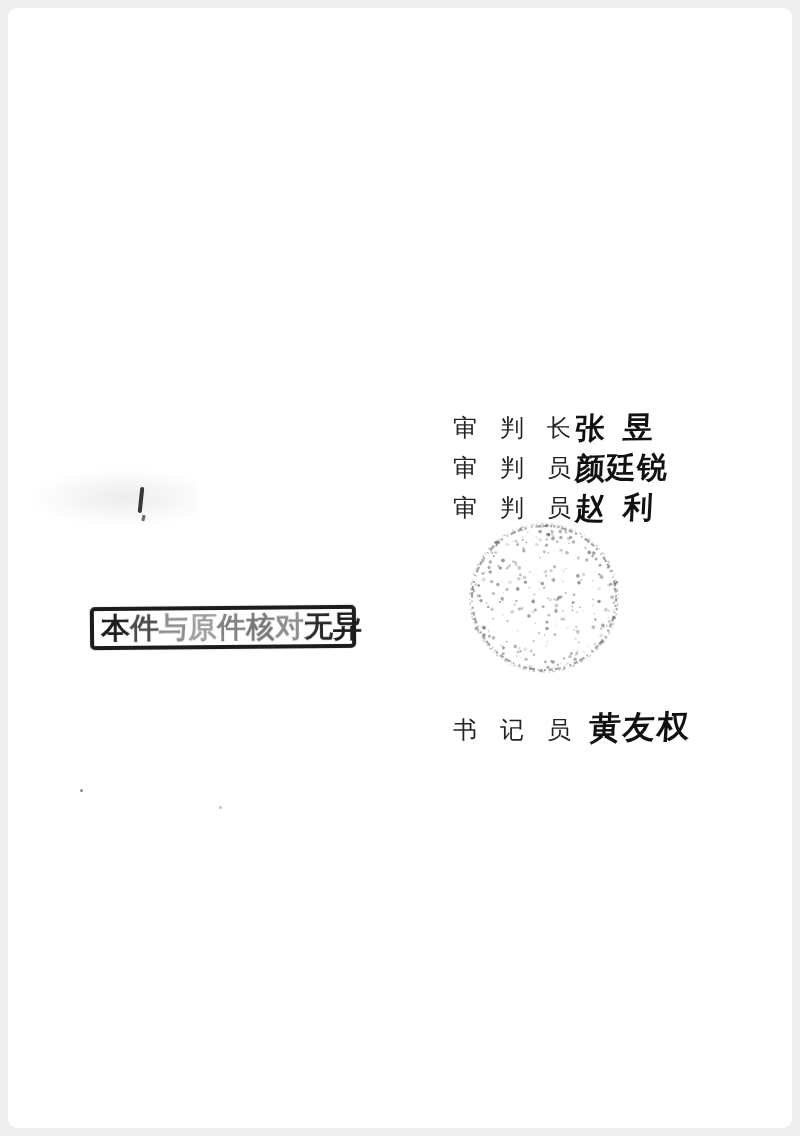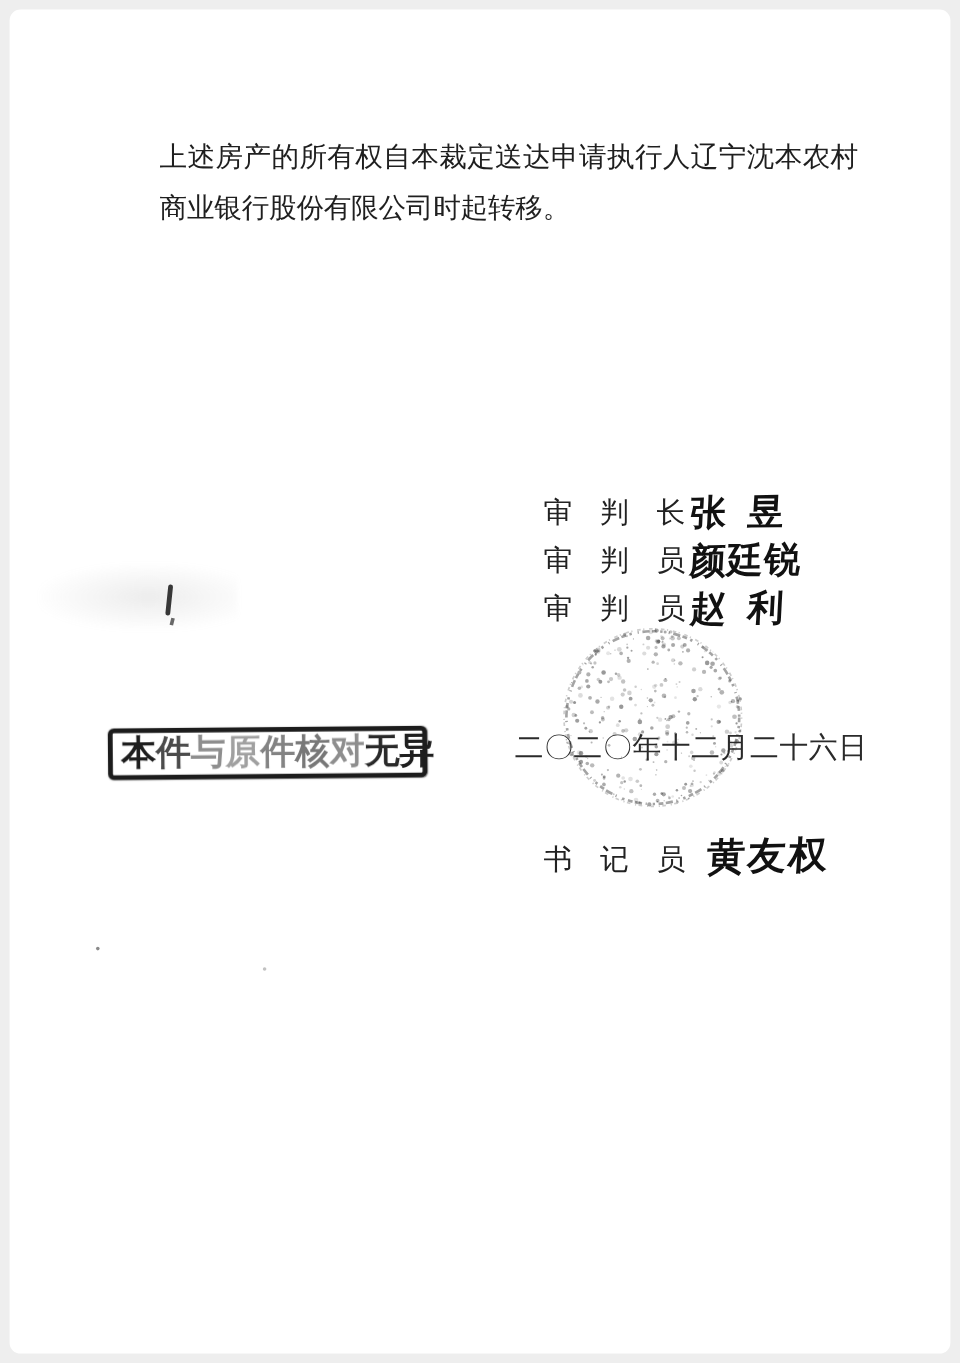--- a/index.html
+++ b/index.html
@@ -68,21 +68,21 @@
   .date-line {
     position: absolute;
     left: 421px; top: 599px;
     letter-spacing: 0.5px;
     z-index: 3;
     color: #2a2a2a;
   }
   
   .clerk-row {
     position: absolute;
-    left: 445px; top: 684px;
+    left: 445px; top: 698px;
     display: flex;
     align-items: baseline;
     z-index: 3;
   }
   .clerk-name {
     font-size: 32px;
     font-weight: 900;
     margin-left: 18px;
     color: #111;
     transform: skewX(-5deg) rotate(-1.5deg);
@@ -149,21 +149,20 @@
   .speck-1 { left: 72px; top: 781px; width: 3px; height: 3px; background: #8a8a8a; }
   .speck-2 { left: 211px; top: 798px; width: 3px; height: 3px; background: #c2c2c2; }
 </style>
 </head>
 <body>
 
 <div class="backdrop">
   <div class="page">
 
     <div class="body-text">
-      <p>上述房产的所有权自本裁定送达申请执行人辽宁沈本农村商业银行股份有限公司时起转移。</p>
     </div>
 
     <div class="smudge-blob"></div>
     <div class="smudge-tick"></div>
     <div class="smudge-tick2"></div>
     <div class="speck speck-1"></div>
     <div class="speck speck-2"></div>
 
     <div class="sig-block">
       <div class="sig-row">
@@ -480,21 +479,20 @@
           <circle cx="97.2" cy="22.4" r="1.08" fill="#3c3c3c" opacity="0.16"></circle>
           <circle cx="35.4" cy="128.2" r="1.48" fill="#3c3c3c" opacity="0.41"></circle>
           <circle cx="90.6" cy="127.1" r="0.80" fill="#3c3c3c" opacity="0.37"></circle>
           <circle cx="100.8" cy="126.7" r="1.37" fill="#3c3c3c" opacity="0.38"></circle>
           <circle cx="158.1" cy="89.3" r="1.97" fill="#3c3c3c" opacity="0.33"></circle>
           <circle cx="102.4" cy="97.6" r="1.98" fill="#3c3c3c" opacity="0.25"></circle>
           <circle cx="86.1" cy="31.8" r="1.75" fill="#3c3c3c" opacity="0.18"></circle>
         </g>
     </svg>
 
-    <div class="date-line">二〇二〇年十二月二十六日</div>
 
     <div class="clerk-row">
       <span class="clerk-role">书 记 员</span>
       <span class="clerk-name">黄友权</span>
     </div>
 
     <div class="verify-stamp">
       <div class="stamp-text">
           <span style="opacity: 1;">本</span>
           <span style="opacity: 0.8;">件</span>

